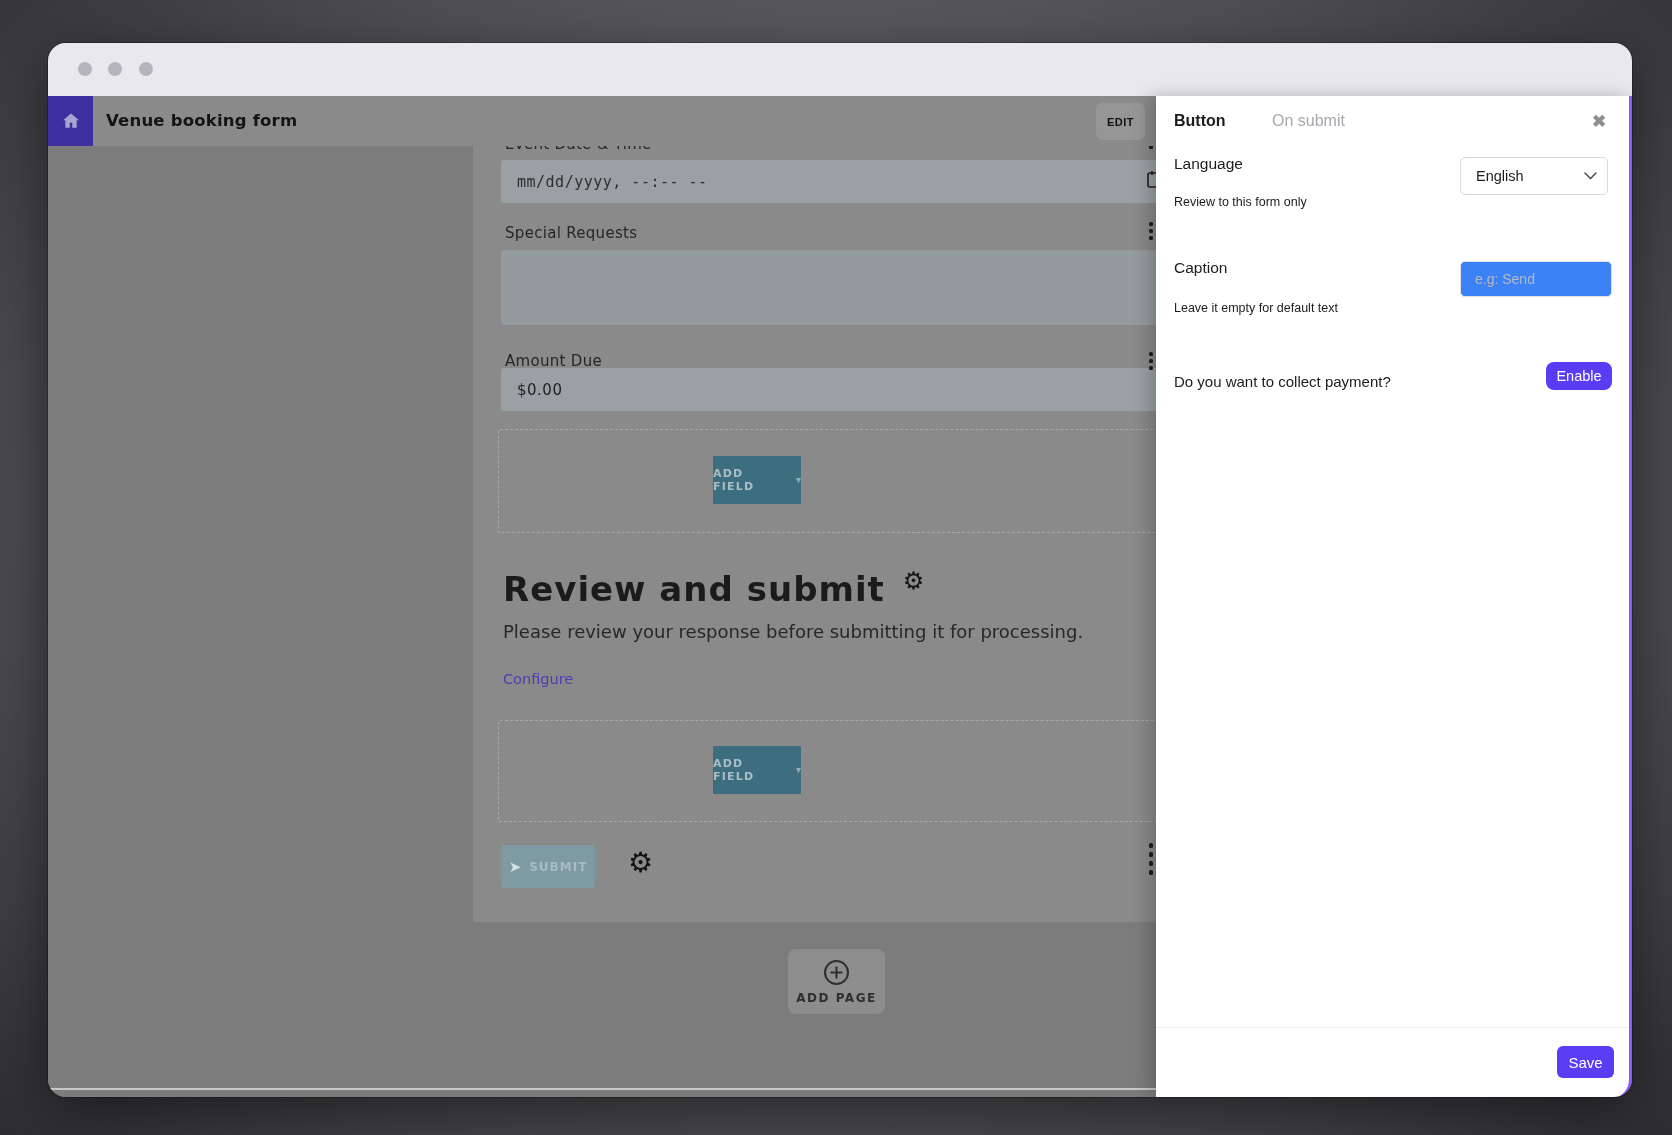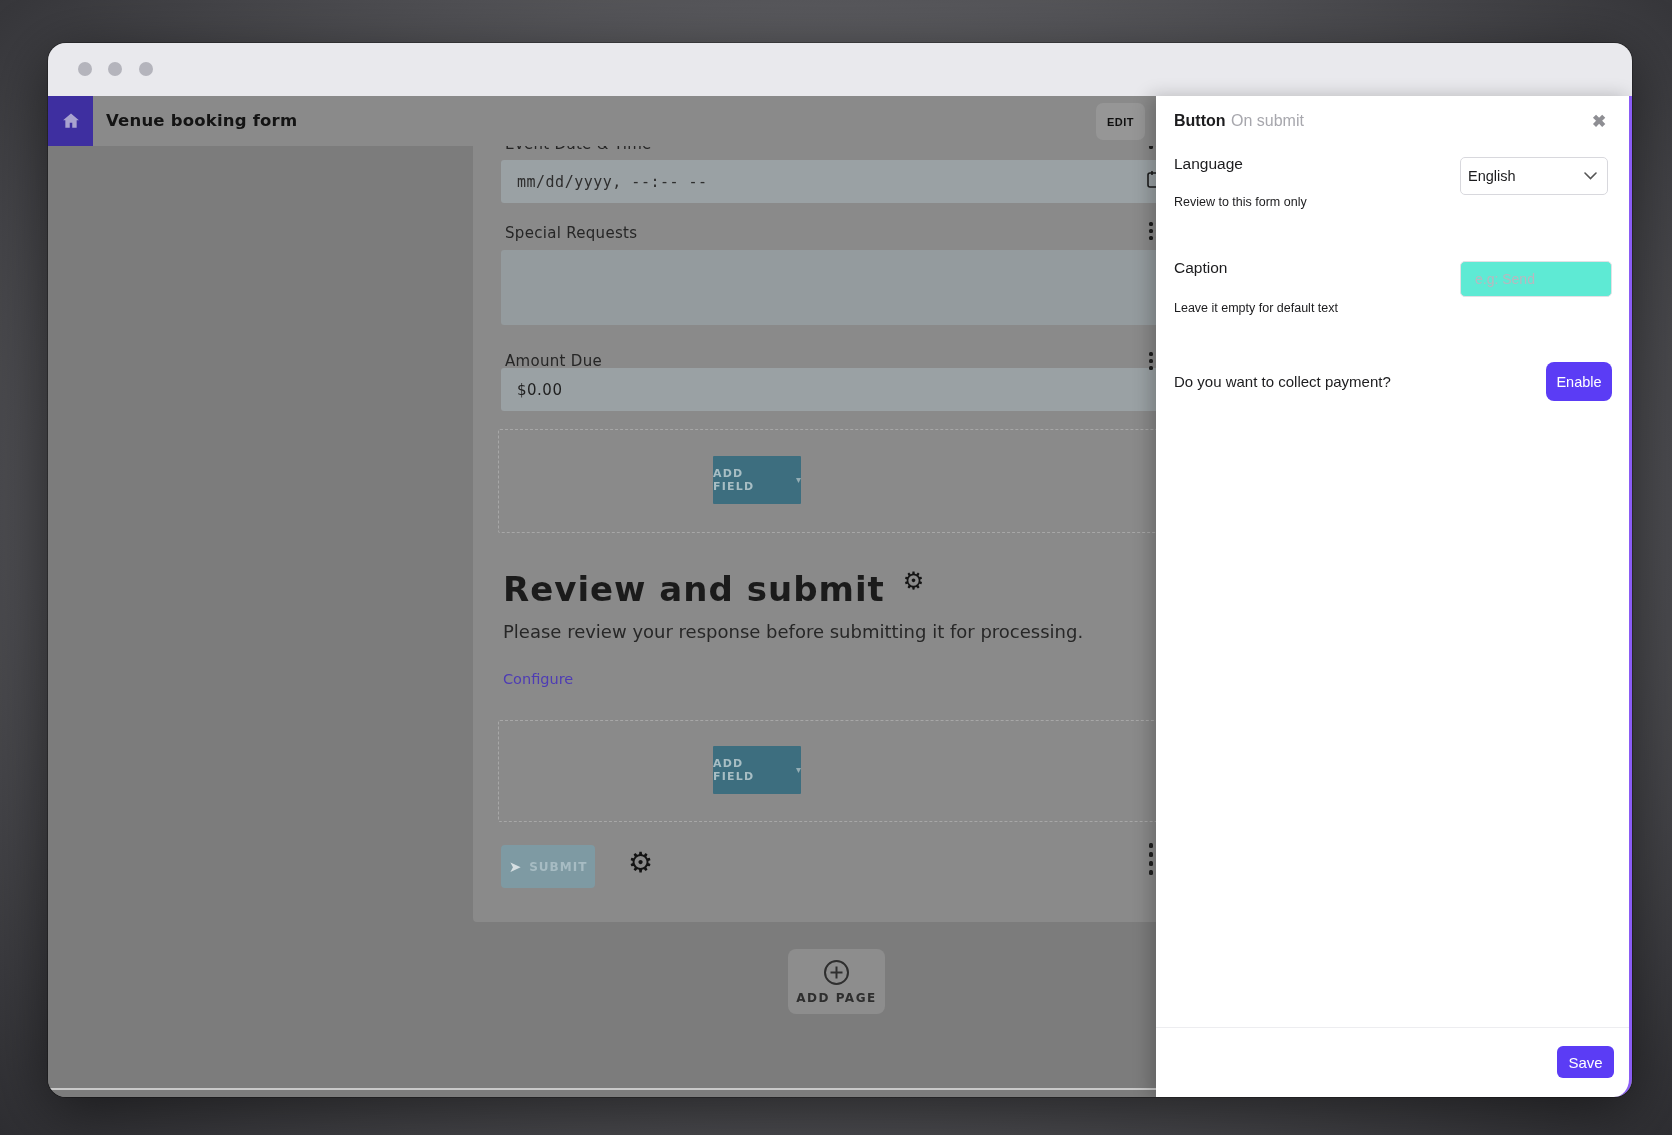--- a/index.html
+++ b/index.html
@@ -48,24 +48,24 @@
   .panel{left:1108px;top:53px;width:476px;height:1001px;background:#ffffff;z-index:10;
     border-right:3px solid #8a5cf5;border-bottom-right-radius:18px;box-sizing:border-box;
     box-shadow:-6px 0 18px rgba(0,0,0,.22);}
   .p{z-index:11;}
   .tab-active{font-size:16px;font-weight:700;color:#1c1c1e;}
   .tab-inactive{font-size:16px;color:#a7a7ad;}
   .close{font-size:17px;color:#8e8e93;font-weight:700;}
   .plabel{font-size:15.5px;color:#1c1c1e;}
   .phelp{font-size:12.5px;color:#1c1c1e;}
   .pselect{left:1412px;width:148px;height:38px;border:1px solid #d8d8dd;border-radius:5px;box-sizing:border-box;
-    display:flex;align-items:center;justify-content:space-between;padding:0 10px 0 7px;background:#fff;}
+    display:flex;align-items:center;justify-content:space-between;padding:0 10px 0 15px;background:#fff;}
   .pselect .val{font-size:14.5px;color:#1c1c1e;}
   .pinput{left:1412px;width:152px;height:36px;border:1px solid #e1e1e5;border-radius:5px;box-sizing:border-box;
-    padding:0 12px 0 14px;font-size:14px;color:#1c1c1e;background:#5eead4;outline:none;font-family:"Liberation Sans",sans-serif;}
+    padding:0 12px 0 14px;font-size:14px;color:#1c1c1e;background:#3b82f6;outline:none;font-family:"Liberation Sans",sans-serif;}
   .pinput::placeholder{color:#b8b8bf;}
   .btn-purple{background:#5b3cf5;color:#ffffff;border:none;border-radius:8px;
     display:flex;align-items:center;justify-content:center;font-family:"Liberation Sans",sans-serif;}
   .divider{left:1108px;top:984px;width:473px;height:1px;background:#ededf0;z-index:11;}
   svg{display:block;}
 </style>
 </head>
 <body>
 
 <div class="window">
@@ -178,37 +178,37 @@
         </svg>
     </span>
     <span class="lbl">ADD PAGE</span>
   </div>
 
   <div class="abs bottomline"></div>
 
   <div class="abs panel"></div>
 
   <div class="abs p tab-active" style="left:1126px;top:69px">Button</div>
-  <div class="abs p tab-inactive" style="left:1183px;top:69px">On submit</div>
+  <div class="abs p tab-inactive" style="left:1224px;top:69px">On submit</div>
   <div class="abs p close" style="left:1544px;top:68px">✖</div>
 
   <div class="abs p plabel" style="left:1126px;top:112px">Language</div>
   <div class="abs p pselect" style="top:114px">
     <span class="val">English</span>
     <span>
       <svg width="13" height="8" viewBox="0 0 13 8">
           <path d="M1 1l5.5 5.5L12 1" fill="none" stroke="#555" stroke-width="1.6" stroke-linecap="round"></path>
         </svg>
     </span>
   </div>
   <div class="abs p phelp" style="left:1126px;top:152px">Review to this form only</div>
 
   <div class="abs p plabel" style="left:1126px;top:216px">Caption</div>
   <input class="abs p pinput" style="top: 218px;" placeholder="e.g: Send">
   <div class="abs p phelp" style="left:1126px;top:258px">Leave it empty for default text</div>
 
   <div class="abs p plabel" style="left:1126px;top:330px;font-size:15px">Do you want to collect payment?</div>
-  <button class="abs p btn-purple" style="left:1498px;top:319px;width:66px;height:39px;font-size:14.5px">Enable</button>
+  <button class="abs p btn-purple" style="left:1498px;top:319px;width:66px;height:28px;font-size:14.5px">Enable</button>
 
   <div class="abs divider"></div>
   <button class="abs p btn-purple" style="left:1509px;top:1003px;width:57px;height:32px;font-size:15px;border-radius:6px">Save</button>
 
 </div>
 
 </body></html>

